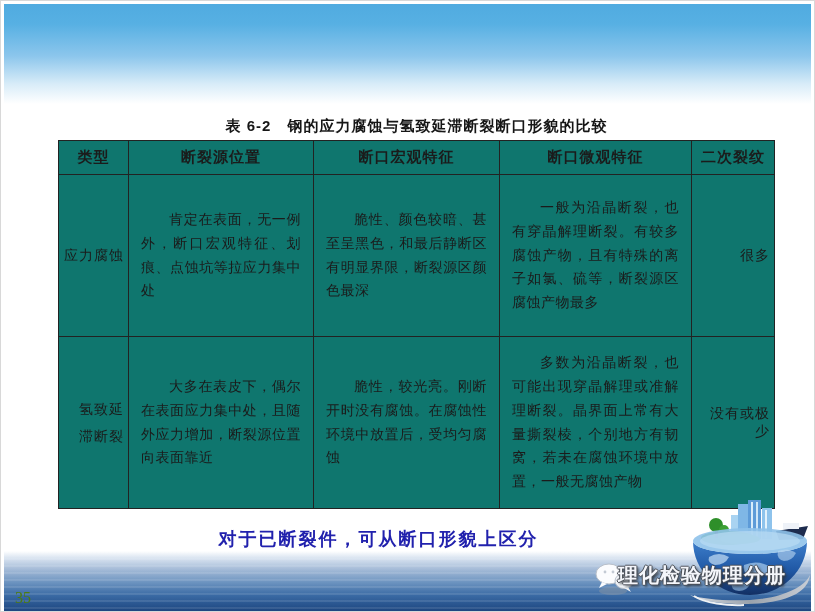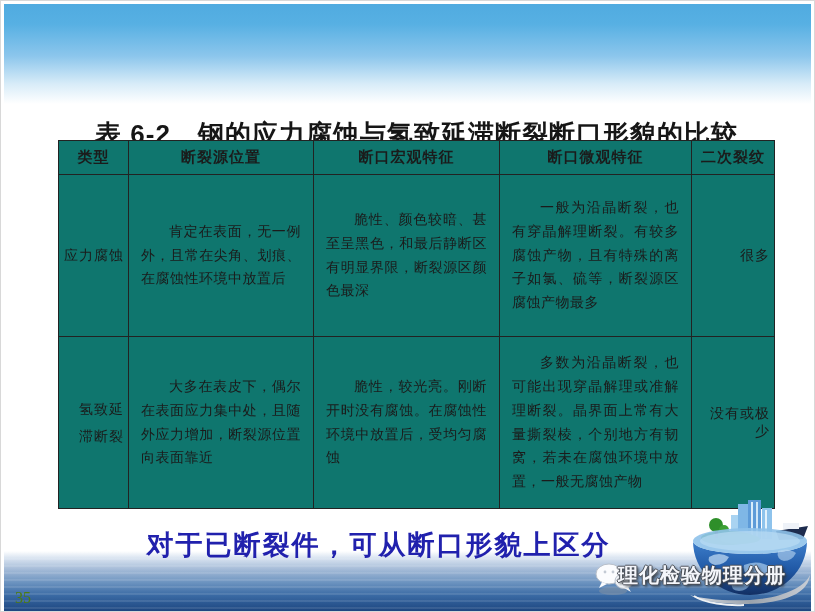--- a/index.html
+++ b/index.html
@@ -19,21 +19,21 @@
     background:
       repeating-linear-gradient(180deg,rgba(255,255,255,.10) 0 2px,rgba(0,0,0,0) 2px 7px),
       linear-gradient(180deg,#ffffff 0%,#d8e3f0 12%,#a6bcd8 30%,#6d94c0 52%,#3a6aa4 74%,#1d4680 100%);
   }
   .page-number{
     position:absolute;left:14px;bottom:4px;color:#4d7c0f;
     font-family:"Liberation Serif",serif;font-size:16px;z-index:6;
   }
   .title{
     position:absolute;top:108px;left:20px;width:775px;margin:8px;
-    text-align:center;font-size:26px;font-weight:bold;color:#161616;
+    text-align:center;font-size:15px;font-weight:bold;color:#161616;
     letter-spacing:1px;font-family:"Liberation Sans",sans-serif;
   }
   table.cmp{
     position:absolute;left:57px;top:139px;width:716px;
     border-collapse:collapse;table-layout:fixed;
     color:#1b1b1b;background:#0f766e;
   }
   table.cmp th,table.cmp td{border:1.6px solid #222;}
   table.cmp th{
     height:29px;font-size:15px;font-weight:bold;padding:2px 2px;
@@ -44,21 +44,21 @@
   td.c-type{text-align:right;padding:2px 4px;letter-spacing:1px;}
   td.c-type span{display:block;line-height:1.9;}
   td.c-par{
     text-align:justify;text-indent:2em;line-height:1.7;
     padding:6px 12px;letter-spacing:0.5px;
   }
   td.c-short{text-align:right;padding:2px 4px;letter-spacing:1px;}
   .caption{
     position:absolute;top:526px;left:20px;width:715px;text-align:center;
     font-family:Liberation Sans, sans-serif;font-weight:600;
-    font-size:27px;color:#2121ad;letter-spacing:2px;z-index:4;
+    font-size:18px;color:#2121ad;letter-spacing:2px;z-index:4;
   }
   .logo{position:absolute;left:683px;top:498px;width:132px;height:114px;z-index:5;}
   .logo svg.globe{position:absolute;left:0;top:0;}
   .wechat{position:absolute;left:-90px;top:62px;}
   .brand-text{
     position:absolute;left:-66px;top:63px;width:200px;white-space:nowrap;
     font-size:20px;font-weight:bold;color:#f4f6fb;letter-spacing:1px;
     text-shadow:1px 0 0 #4a4f57,-1px 0 0 #4a4f57,0 1px 0 #4a4f57,0 -1px 0 #4a4f57,2px 2px 3px #2e3238;
     font-family:"Liberation Sans",sans-serif;z-index:7;
   }
@@ -89,21 +89,21 @@
         <th>断口微观特征</th>
         <th>二次裂纹</th>
       </tr>
     </thead>
     <tbody>
       <tr class="r1">
         <td class="c-type">
           <span>应力腐蚀</span>
           <span></span>
         </td>
-        <td class="c-par">肯定在表面，无一例外，且常在尖角、划痕、在腐蚀性环境中放置后</td>
+        <td class="c-par">肯定在表面，无一例外，断口宏观特征、划痕、点蚀坑等拉应力集中处</td>
         <td class="c-par">脆性、颜色较暗、甚至呈黑色，和最后静断区有明显界限，断裂源区颜色最深</td>
         <td class="c-par">一般为沿晶断裂，也有穿晶解理断裂。有较多腐蚀产物，且有特殊的离子如氯、硫等，断裂源区腐蚀产物最多</td>
         <td class="c-short">很多</td>
       </tr>
       <tr class="r2">
         <td class="c-type">
           <span>氢致延</span>
           <span>滞断裂</span>
         </td>
         <td class="c-par">大多在表皮下，偶尔在表面应力集中处，且随外应力增加，断裂源位置向表面靠近</td>

